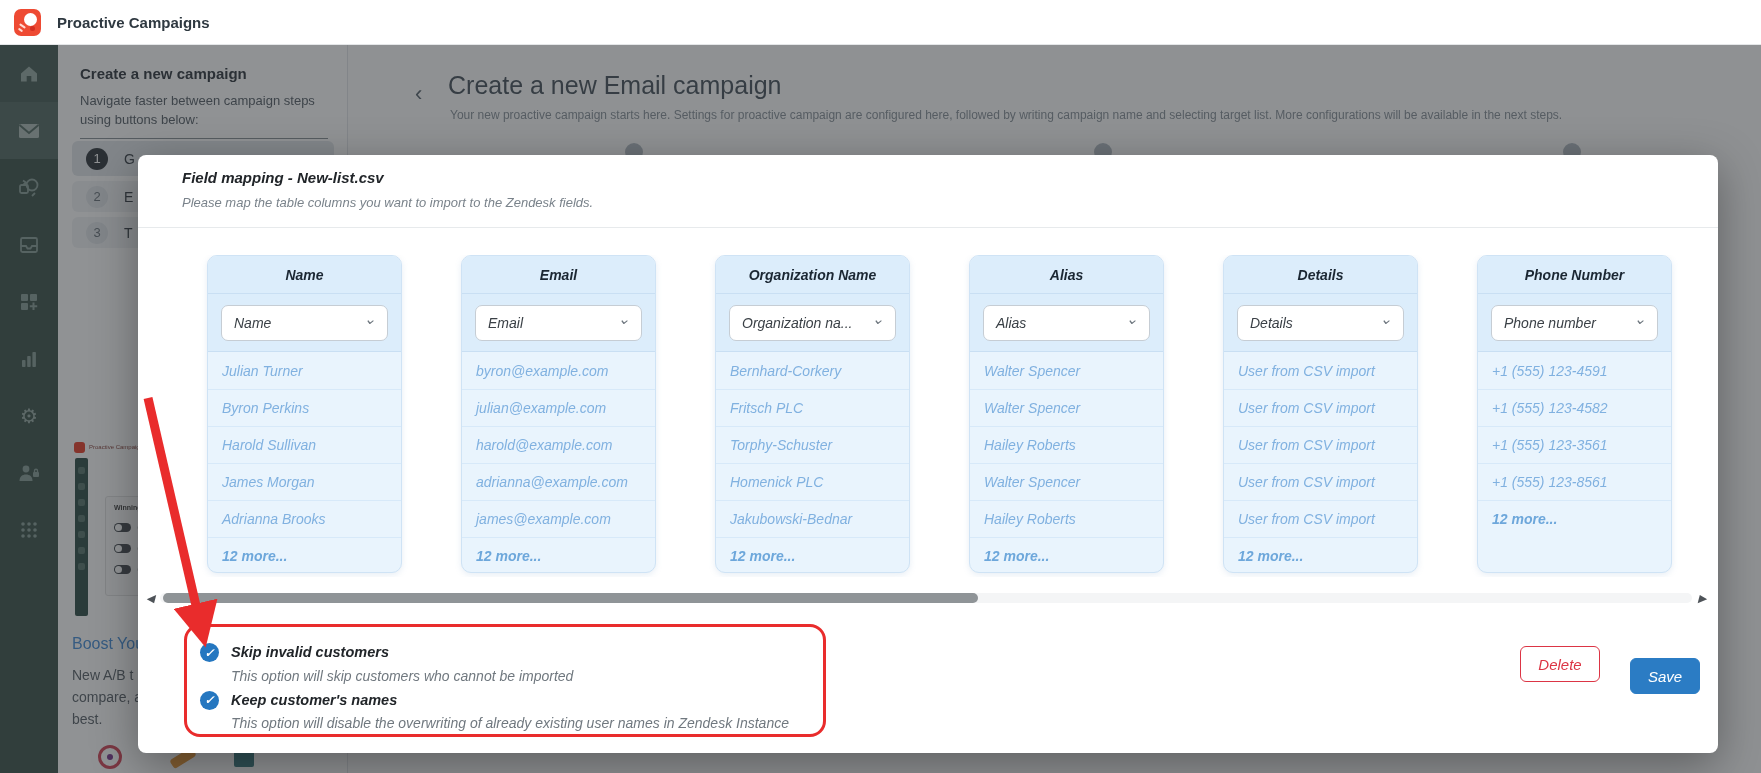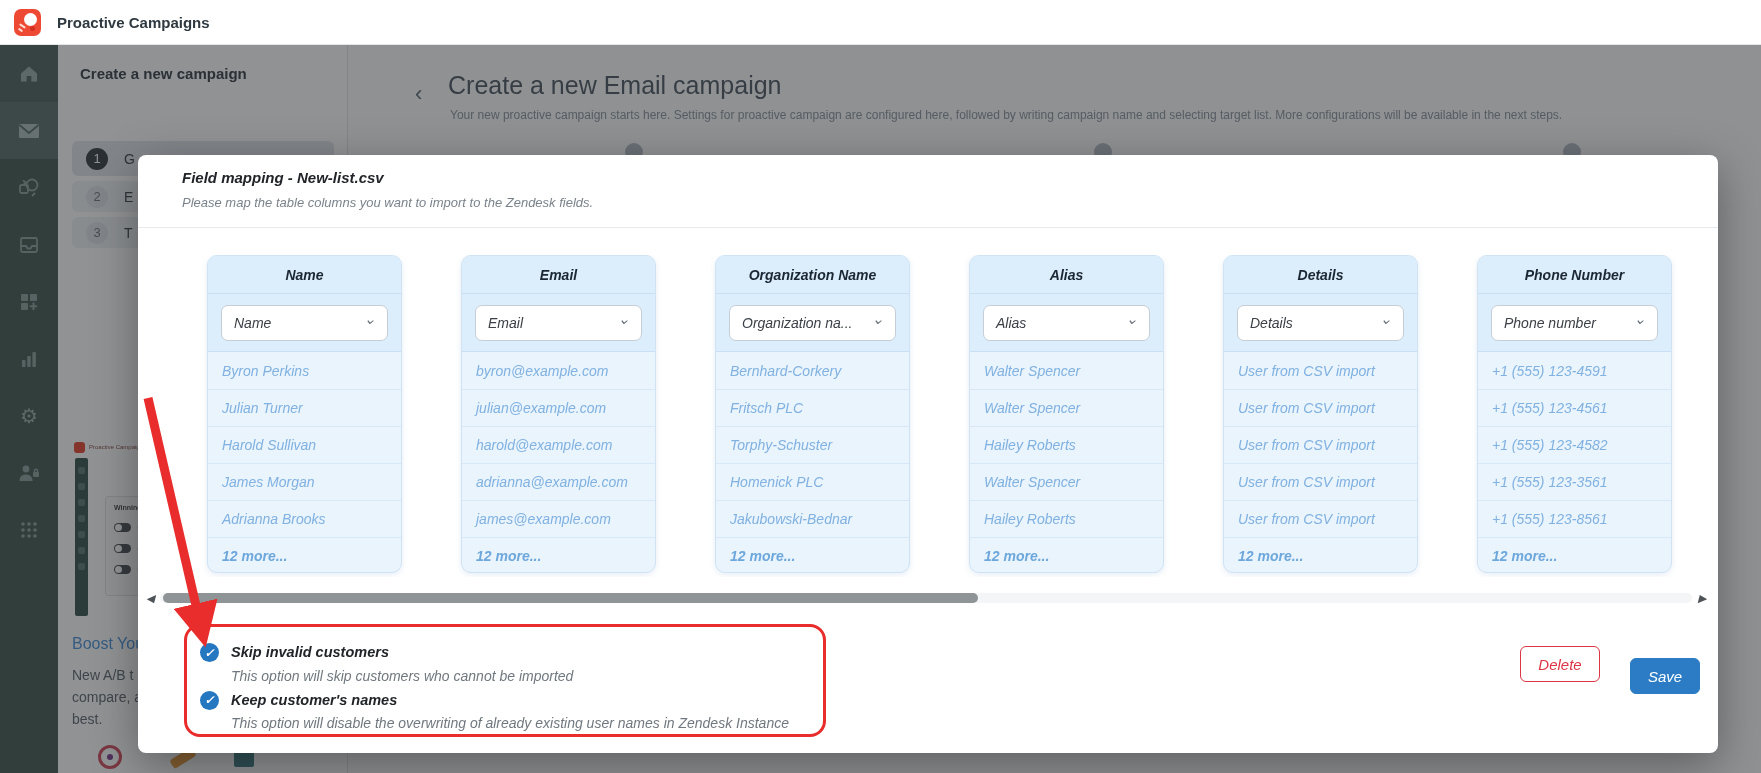--- a/index.html
+++ b/index.html
@@ -109,20 +109,21 @@
   .btn.save { left:1492px; width:70px; background:#2b7cc4; border:1px solid #2b7cc4; color:#fff;margin-top:12px; }
 </style>
 </head>
 <body>
 
 <div id="stage">
 
   <div class="bgcontent">
     <div class="left-panel">
       <div class="lp-title">Create a new campaign</div>
+      <div class="lp-desc">Navigate faster between campaign steps using buttons below:</div>
       <div class="lp-steps">
         <div class="lp-step current">
           <div class="step-num">1</div>
           <div class="step-label">G</div>
         </div>
         <div class="lp-step">
           <div class="step-num">2</div>
           <div class="step-label">E</div>
         </div>
         <div class="lp-step">
@@ -282,22 +283,22 @@
       <div class="cards-track">
   <div class="card">
     <div class="card-header">Name</div>
     <div class="card-selectwrap">
       <div class="card-select">
         <span>Name</span>
         <span class="chev">⌄</span>
       </div>
     </div>
     <div class="card-rows">
+              <div class="cell-row">Julian Turner</div>
               <div class="cell-row">Byron Perkins</div>
-              <div class="cell-row">Julian Turner</div>
               <div class="cell-row">Harold Sullivan</div>
               <div class="cell-row">James Morgan</div>
               <div class="cell-row">Adrianna Brooks</div>
               <div class="cell-row more">12 more...</div>
             </div>
   </div>
 
   <div class="card">
     <div class="card-header">Email</div>
     <div class="card-selectwrap">
@@ -373,21 +374,20 @@
   <div class="card">
     <div class="card-header">Phone Number</div>
     <div class="card-selectwrap">
       <div class="card-select">
         <span>Phone number</span>
         <span class="chev">⌄</span>
       </div>
     </div>
     <div class="card-rows">
               <div class="cell-row">+1 (555) 123-4591</div>
-              <div class="cell-row">+1 (555) 123-4561</div>
               <div class="cell-row">+1 (555) 123-4582</div>
               <div class="cell-row">+1 (555) 123-3561</div>
               <div class="cell-row">+1 (555) 123-8561</div>
               <div class="cell-row more">12 more...</div>
             </div>
   </div>
 
   <div class="card">
     <div class="card-header">Time Zone</div>
     <div class="card-selectwrap">

